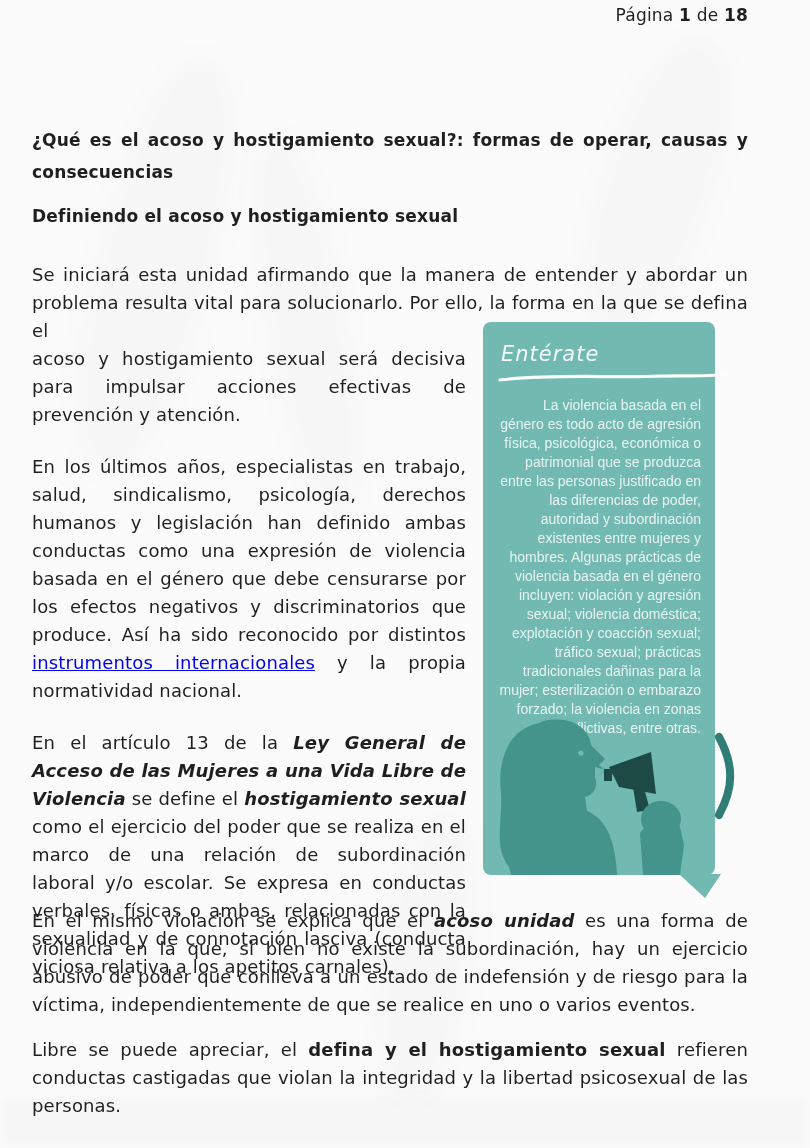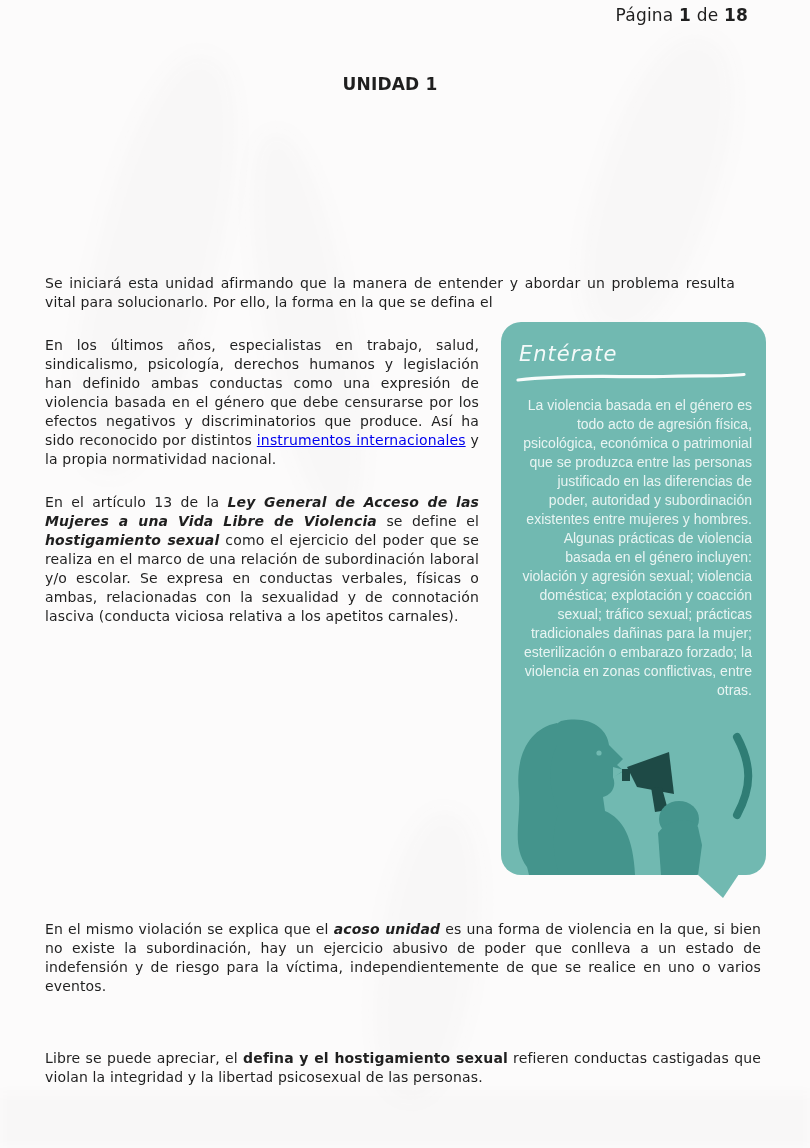--- a/index.html
+++ b/index.html
@@ -35,36 +35,36 @@
     font-weight:700;font-size:17px;line-height:32px;
     text-align:justify;letter-spacing:.2px;
   }
   .doc-subheading{
     position:absolute;top:189px;left:32px;width:716px;
     font-weight:700;font-size:17px;letter-spacing:.2px;
   }
 
   .flow-col{position:absolute;top:261px;left:32px;width:716px;}
   .body-text{
-    margin:13px;font-size:14px;line-height:19px;
+    margin:0;font-size:18px;line-height:28px;
     text-align:justify;letter-spacing:.15px;
   }
   .narrow{width:434px;}
   .gap{margin-top:24px;}
   .p4{position:absolute;top:907px;left:32px;width:716px;}
   .p5{position:absolute;top:1036px;left:32px;width:716px;}
 
   .bi{font-weight:700;font-style:italic;}
   .bold{font-weight:700;}
   .doclink{color:#0000EE;text-decoration:underline;cursor:pointer;}
 
   
   .callout{
-    position:absolute;left:501px;top:322px;width:265px;height:553px;
-    background:#71b9b1;border-radius:20px;
+    position:absolute;left:483px;top:322px;width:232px;height:553px;
+    background:#71b9b1;border-radius:8px;
     box-sizing:border-box;
   }
   .callout-title{
     margin:20px 0 0 18px;
     font-family:"DejaVu Sans",sans-serif;font-style:italic;
     font-size:21px;color:rgba(255,255,255,0.92);letter-spacing:1px;
   }
   .swoosh{display:block;margin:4px auto 0 14px;}
   .callout-body{
     margin:12px 14px 0 16px;
@@ -92,26 +92,28 @@
   <div class="wm wm4"></div>
   <div class="wm wm5"></div>
 
   <div class="page-header">
     <span>Página</span>
     <span class="b">1</span>
     <span>de</span>
     <span class="b">18</span>
   </div>
 
-  <h1 class="unit-title">UNIDAD 1</h1>
 
+  <h2 class="doc-heading">¿Qué es el acoso y hostigamiento sexual?: formas de operar, causas y consecuencias</h2>
 
+  <h3 class="doc-subheading">Definiendo el acoso y hostigamiento sexual</h3>
 
   <div class="flow-col">
     <p class="body-text">Se iniciará esta unidad afirmando que la manera de entender y abordar un problema resulta vital para solucionarlo. Por ello, la forma en la que se defina el</p>
+    <p class="body-text narrow">acoso y hostigamiento sexual será decisiva para impulsar acciones efectivas de prevención y atención.</p>
 
     <p class="body-text narrow gap"><span>En los últimos años, especialistas en trabajo, salud, sindicalismo, psicología, derechos humanos y legislación han definido ambas conductas como una expresión de violencia basada en el género que debe censurarse por los efectos negativos y discriminatorios que produce. Así ha sido reconocido por distintos </span><a class="doclink" href="#">instrumentos internacionales</a><span> y la propia normatividad nacional.</span></p>
 
     <p class="body-text narrow gap"><span>En el artículo 13 de la </span><span class="bi">Ley General de Acceso de las Mujeres a una Vida Libre de Violencia</span><span> se define el </span><span class="bi">hostigamiento sexual</span><span> como el ejercicio del poder que se realiza en el marco de una relación de subordinación laboral y/o escolar. Se expresa en conductas verbales, físicas o ambas, relacionadas con la sexualidad y de connotación lasciva (conducta viciosa relativa a los apetitos carnales).</span></p>
   </div>
 
   <p class="body-text p4"><span>En el mismo violación se explica que el </span><span class="bi">acoso unidad</span><span> es una forma de violencia en la que, si bien no existe la subordinación, hay un ejercicio abusivo de poder que conlleva a un estado de indefensión y de riesgo para la víctima, independientemente de que se realice en uno o varios eventos.</span></p>
 
   <p class="body-text p5"><span>Libre se puede apreciar, el </span><span class="bold">defina y el hostigamiento sexual</span><span> refieren conductas castigadas que violan la integridad y la libertad psicosexual de las personas.</span></p>
 

